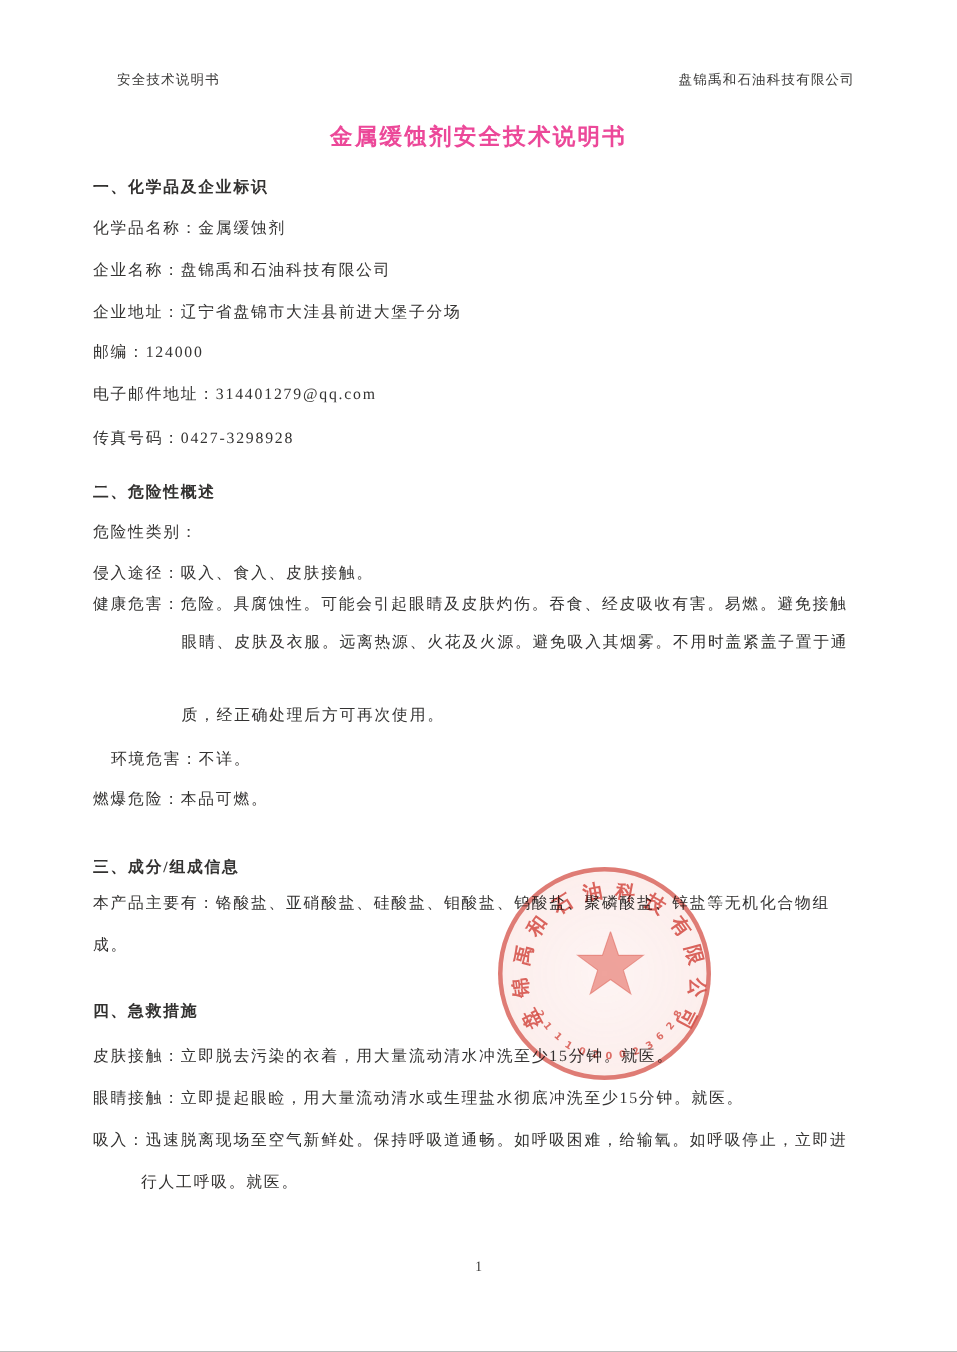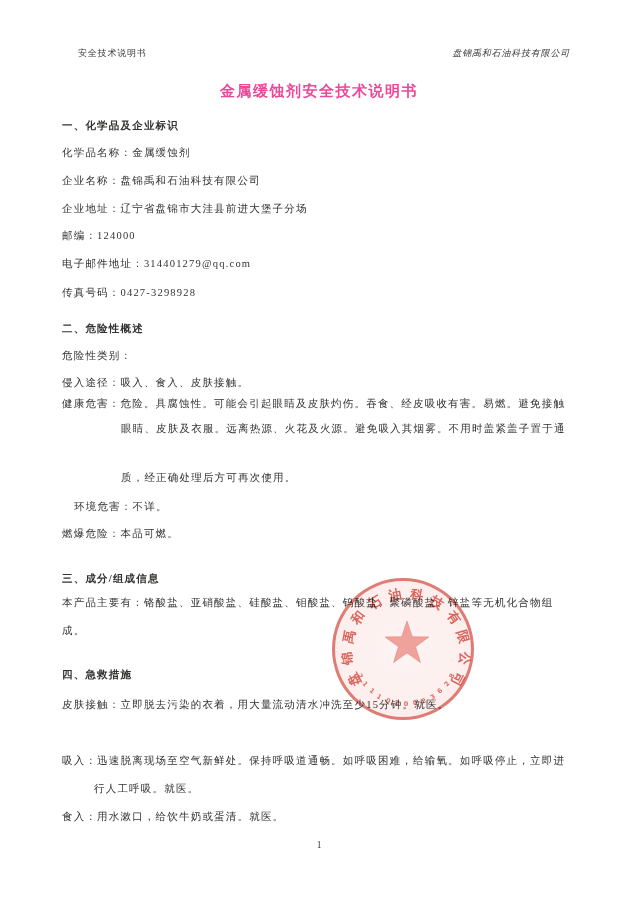--- a/index.html
+++ b/index.html
@@ -54,21 +54,21 @@
     font-family:"DejaVu Sans","Liberation Sans",sans-serif;
   }
   .seal-star{position:absolute;left:49px;top:40px;}
 </style>
 </head>
 <body>
 
 <div class="page">
 
   <div class="ln hdr" style="top:46px;left:78px;text-align:center;">安全技术说明书</div>
-  <div class="ln hdr" style="top:46px;right:68px;font-style:italic;">盘锦禹和石油科技有限公司</div>
+  <div class="ln hdr" style="top:46px;right:68px;">盘锦禹和石油科技有限公司</div>
 
   <div class="title">金属缓蚀剂安全技术说明书</div>
 
   <div class="ln b" style="top:118px;left:62px;">一、化学品及企业标识</div>
   <div class="ln" style="top:145px;left:62px;">化学品名称：金属缓蚀剂</div>
   <div class="ln" style="top:173px;left:62px;">企业名称：盘锦禹和石油科技有限公司</div>
   <div class="ln" style="top:201px;left:62px;">企业地址：辽宁省盘锦市大洼县前进大堡子分场</div>
   <div class="ln" style="top:228px;left:62px;">邮编：124000</div>
   <div class="ln" style="top:256px;left:62px;">电子邮件地址：314401279@qq.com</div>
   <div class="ln" style="top:285px;left:62px;">传真号码：0427-3298928</div>
@@ -81,23 +81,23 @@
   <div class="ln" style="top:470px;left:121px;">质，经正确处理后方可再次使用。</div>
   <div class="ln" style="top:499px;left:62px;margin-left:12px;">环境危害：不详。</div>
   <div class="ln" style="top:526px;left:62px;">燃爆危险：本品可燃。</div>
 
   <div class="ln b" style="top:571px;left:62px;">三、成分/组成信息</div>
   <div class="ln" style="top:595px;left:62px;">本产品主要有：铬酸盐、亚硝酸盐、硅酸盐、钼酸盐、钨酸盐、聚磷酸盐、锌盐等无机化合物组</div>
   <div class="ln" style="top:623px;left:62px;">成。</div>
 
   <div class="ln b" style="top:667px;left:62px;">四、急救措施</div>
   <div class="ln" style="top:697px;left:62px;">皮肤接触：立即脱去污染的衣着，用大量流动清水冲洗至少15分钟。就医。</div>
+  <div class="ln" style="top:725px;left:62px;">眼睛接触：立即提起眼睑，用大量流动清水或生理盐水彻底冲洗至少15分钟。就医。</div>
   <div class="ln" style="top:753px;left:62px;">吸入：迅速脱离现场至空气新鲜处。保持呼吸道通畅。如呼吸困难，给输氧。如呼吸停止，立即进</div>
   <div class="ln" style="top:781px;left:94px;">行人工呼吸。就医。</div>
-  <div class="ln" style="top:809px;left:62px;">食入：用水漱口，给饮牛奶或蛋清。就医。</div>
 
   <div class="seal">
     <svg class="seal-star" width="46" height="46" viewBox="0 0 50 50">
       <polygon points="25,0 30.8,17.1 48.8,17.3 34.3,28 39.7,45.2 25,34.8 10.3,45.2 15.7,28 1.2,17.3 19.2,17.1" fill="rgba(236,148,140,0.85)" stroke="rgba(224,110,100,0.6)" stroke-width="0.8"></polygon>
     </svg>
   <span class="seal-char" style="left: 11.9061px; top: 91.1988px; transform: rotate(-118deg);">盘</span>
       <span class="seal-char" style="left: 5.38458px; top: 70.2255px; transform: rotate(-96.5455deg);">锦</span>
       <span class="seal-char" style="left: 6.98622px; top: 48.3201px; transform: rotate(-75.0909deg);">禹</span>
       <span class="seal-char" style="left: 16.4891px; top: 28.5184px; transform: rotate(-53.6364deg);">和</span>
       <span class="seal-char" style="left: 32.5761px; top: 13.5646px; transform: rotate(-32.1818deg);">石</span>

